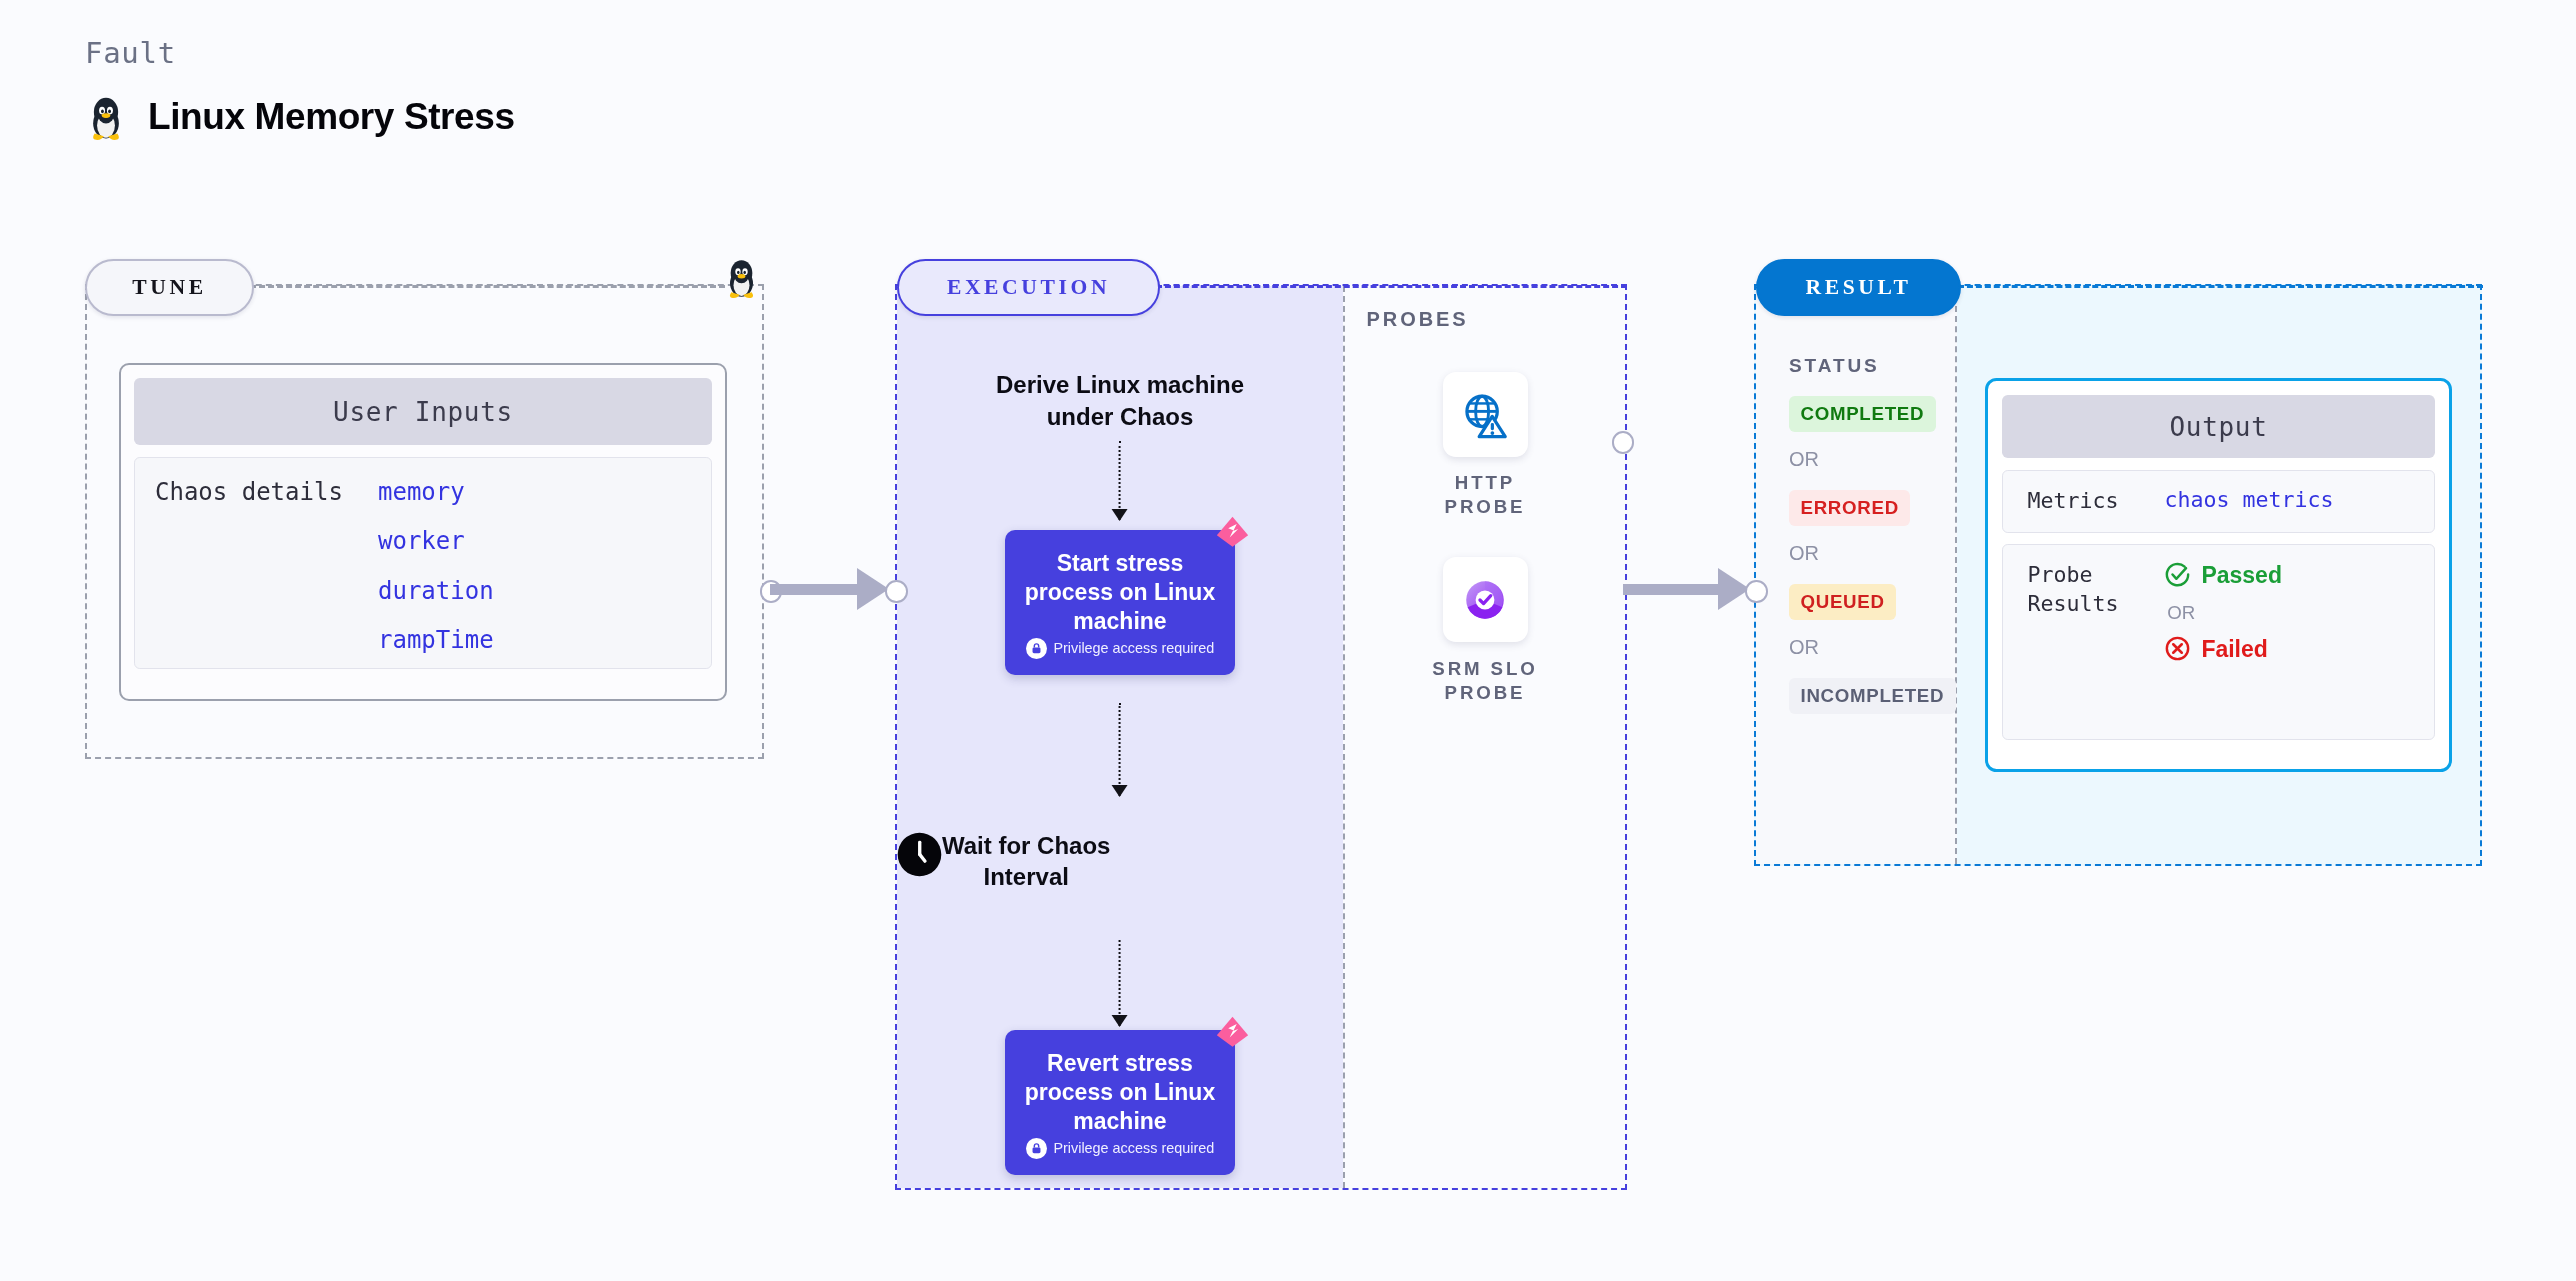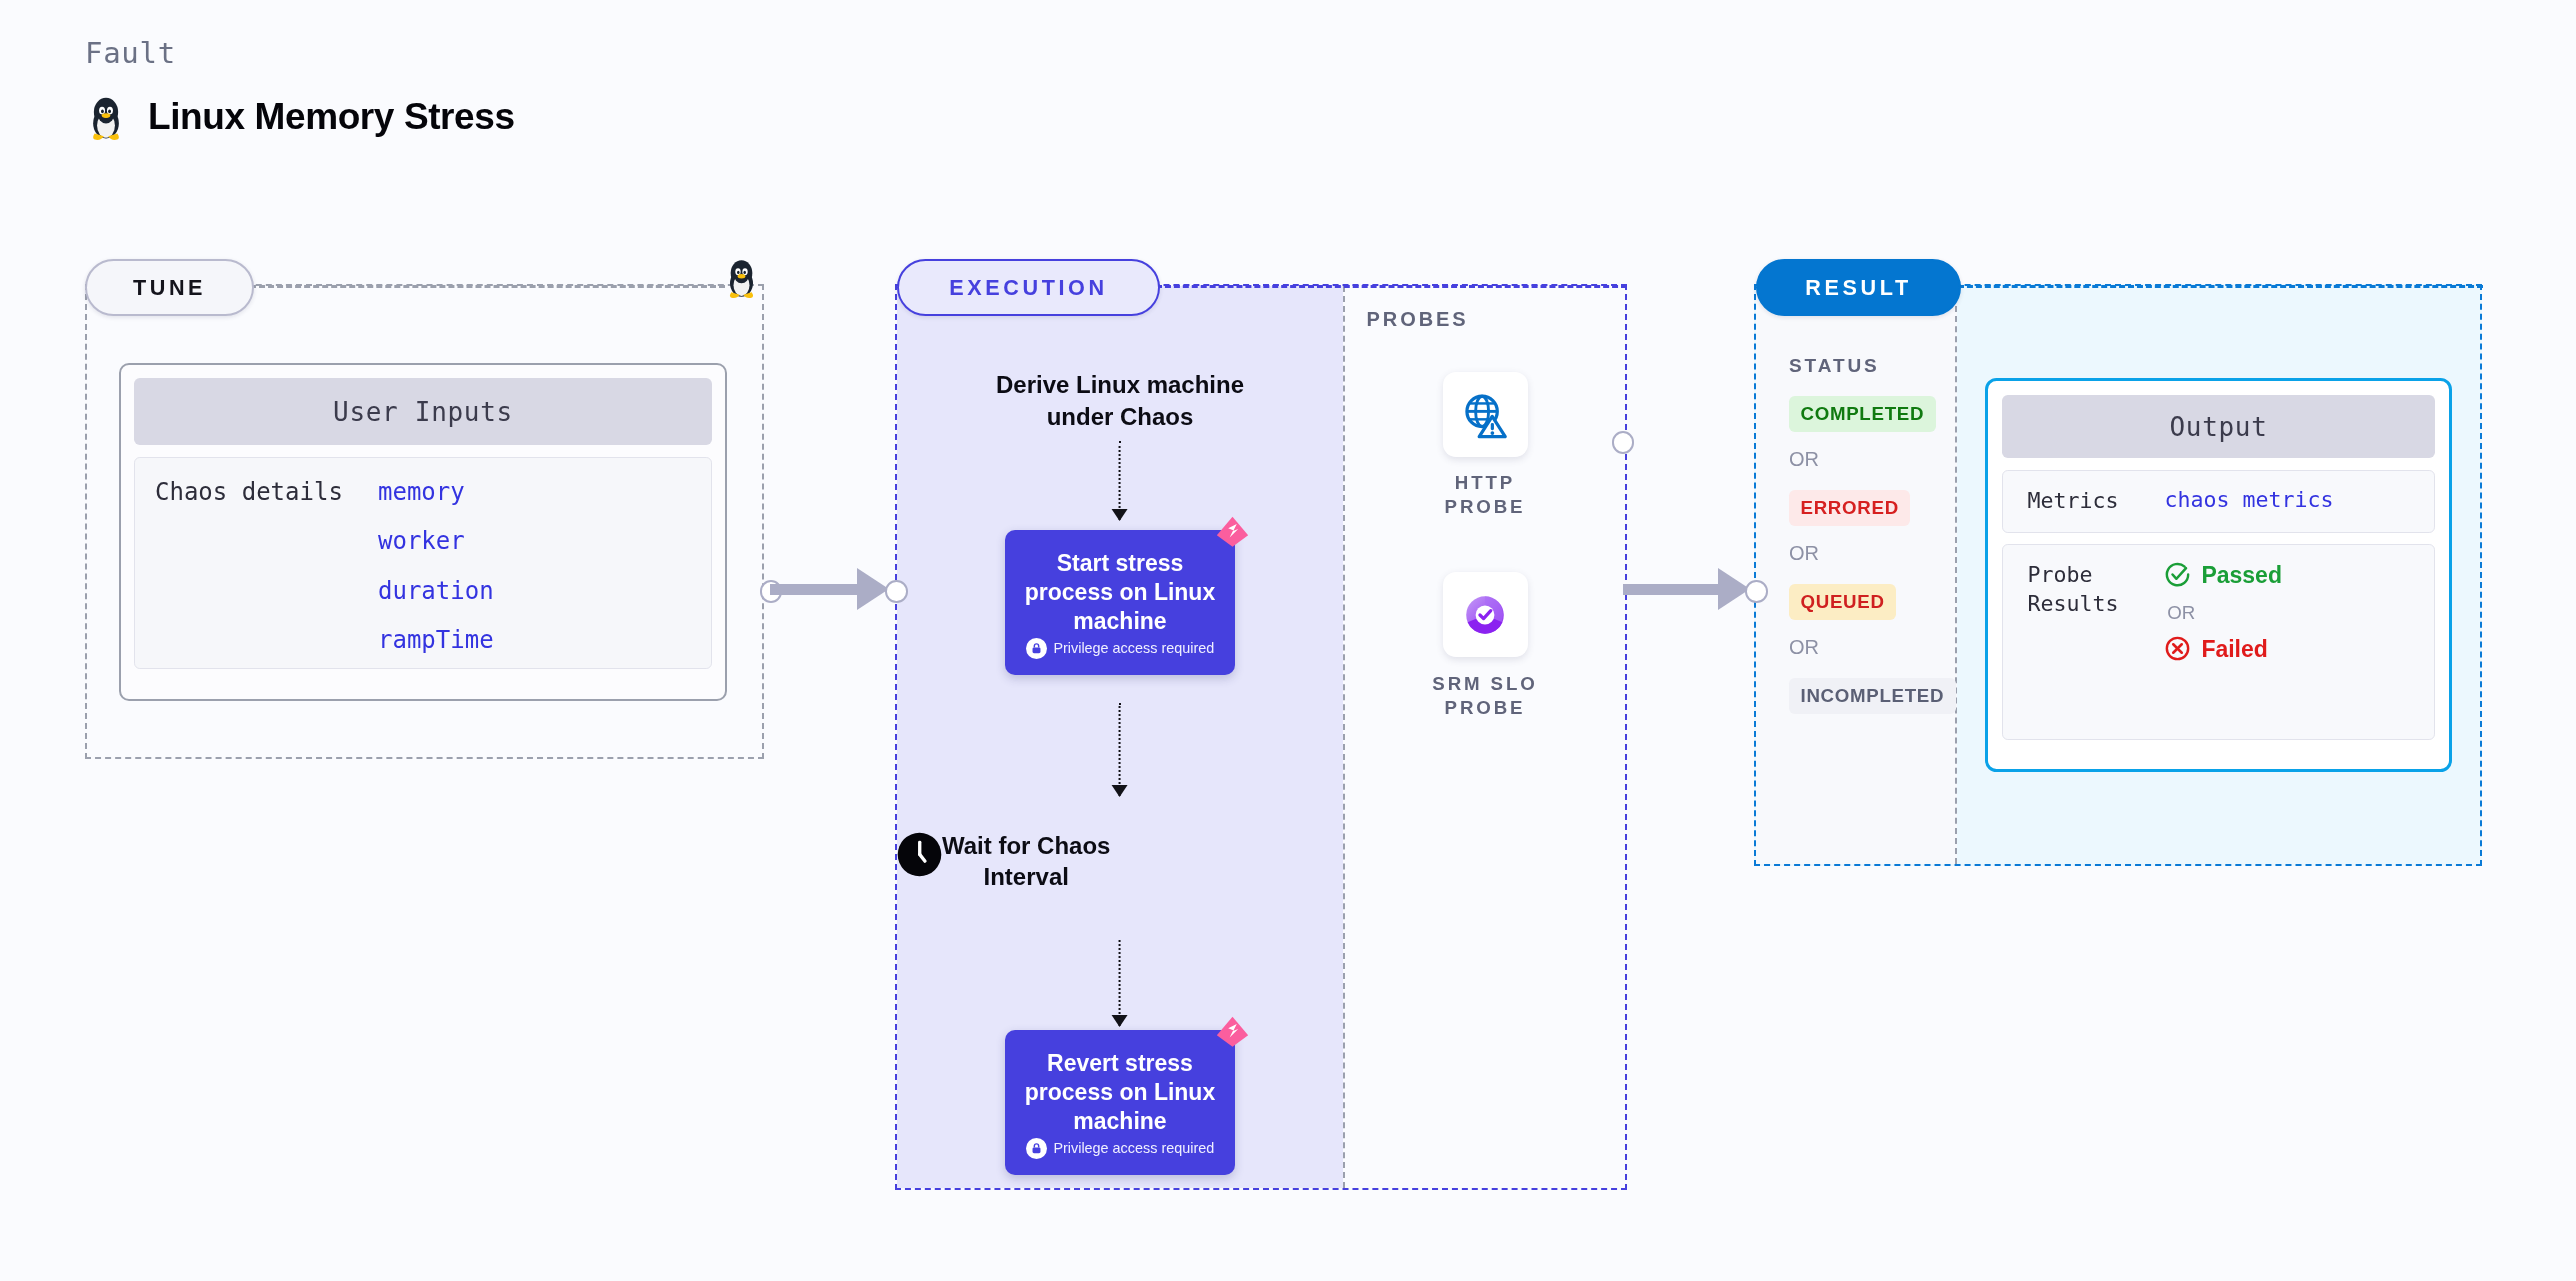--- a/index.html
+++ b/index.html
@@ -24,21 +24,21 @@
 
   
   .tux { display: block; }
 
   
   .pill {
     position: absolute;
     display: flex; align-items: center; justify-content: center;
     border-radius: 718px;
     font-size: 21.6px; font-weight: bold; letter-spacing: 3.6px;
-    font-family: Liberation Sans, sans-serif;
+    font-family: Liberation Serif, serif;
     z-index: 6;
     box-shadow: 0 1.4px 4.3px rgba(40,40,80,.12);
   }
   #tune-pill {
     left: 85px; top: 259px; width: 165px; height: 53px;
     background: #f5f6fa; border: 2.2px solid #b9bace; color: #14141c;
   }
   #exec-pill {
     left: 897px; top: 259px; width: 259px; height: 53px;
     background: #e9e9fc; border: 2.2px solid #4640de; color: #4640de;
@@ -107,21 +107,21 @@
     border-left: 2.2px dashed #9ba0ad;
     background: #fafbfe;
     position: relative; box-sizing: border-box;
   }
   #probes-title {
     position: absolute; left: 21.6px; top: 21.6px;
     font-size: 20px; font-weight: bold; color: #60647a; letter-spacing: 2.9px;
   }
   #probes-list {
     position: absolute; left: 0; right: 0; top: 86px;
-    display: flex; flex-direction: column; align-items: center; gap: 53px;
+    display: flex; flex-direction: column; align-items: center; gap: 38px;
   }
   .probe-item { display: flex; flex-direction: column; align-items: center; }
   .probe-icon-box {
     width: 85px; height: 85px; border-radius: 13px;
     background: #ffffff; box-shadow: 0 2.2px 7.2px rgba(60,60,100,.13);
     display: flex; align-items: center; justify-content: center;
   }
   .probe-label {
     margin-top: 14.4px; max-width: 137px; text-align: center;
     font-size: 18.7px; font-weight: bold; color: #60647a; letter-spacing: 2.9px;

